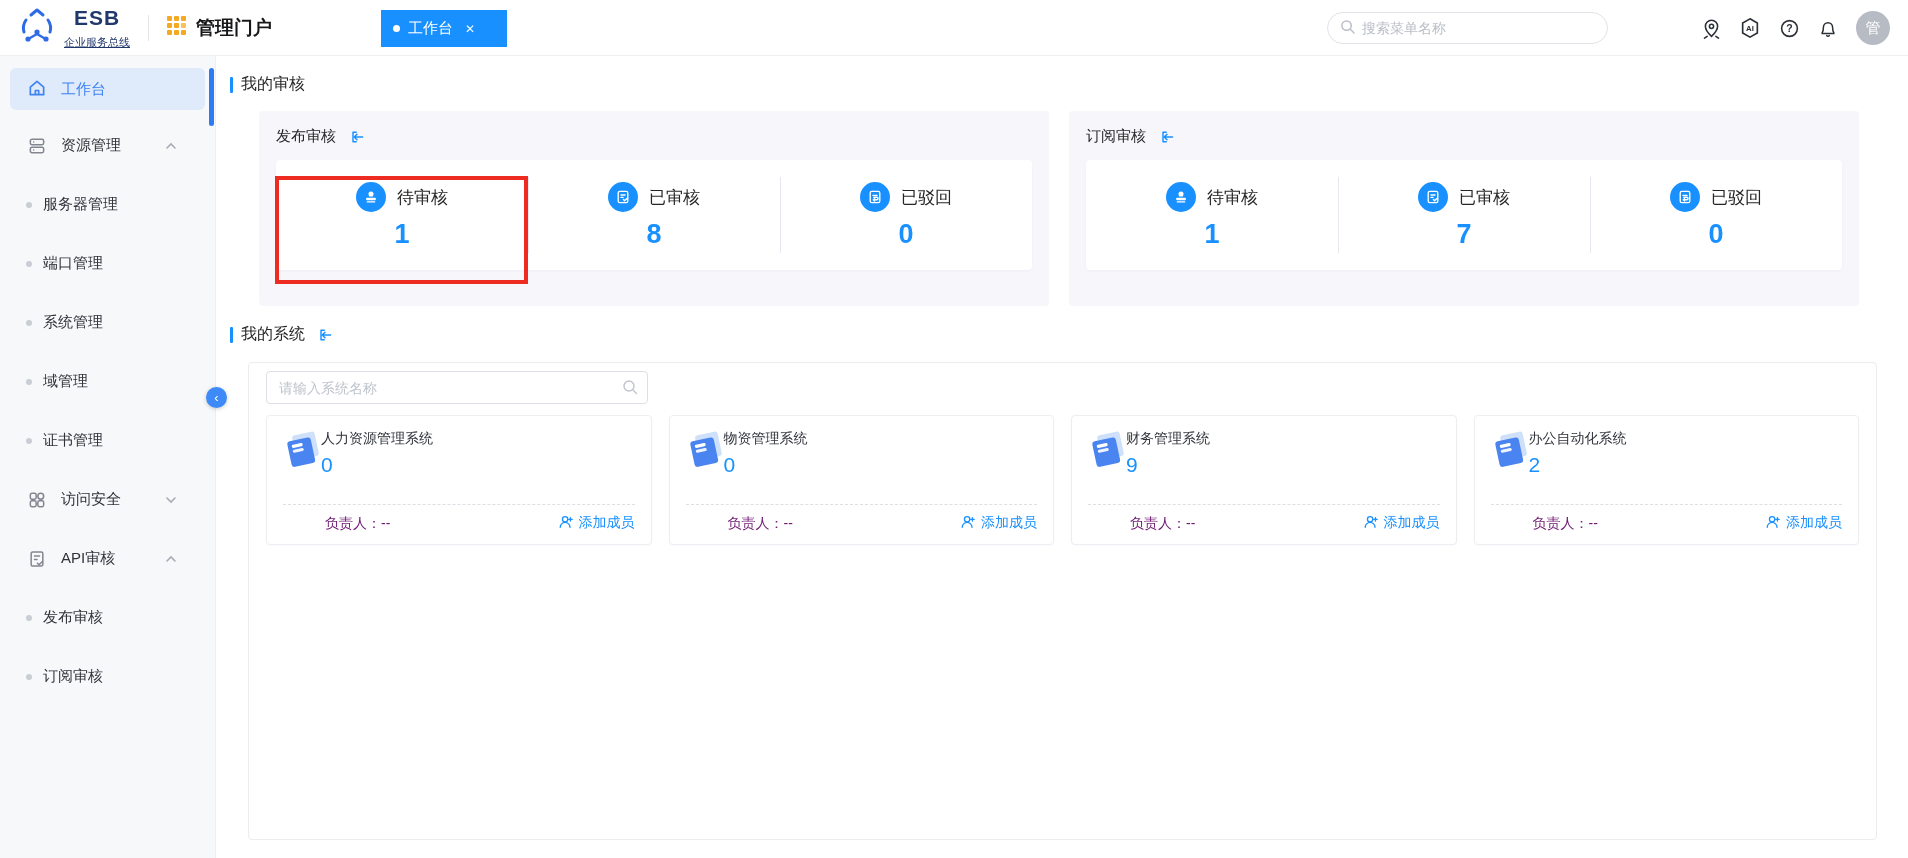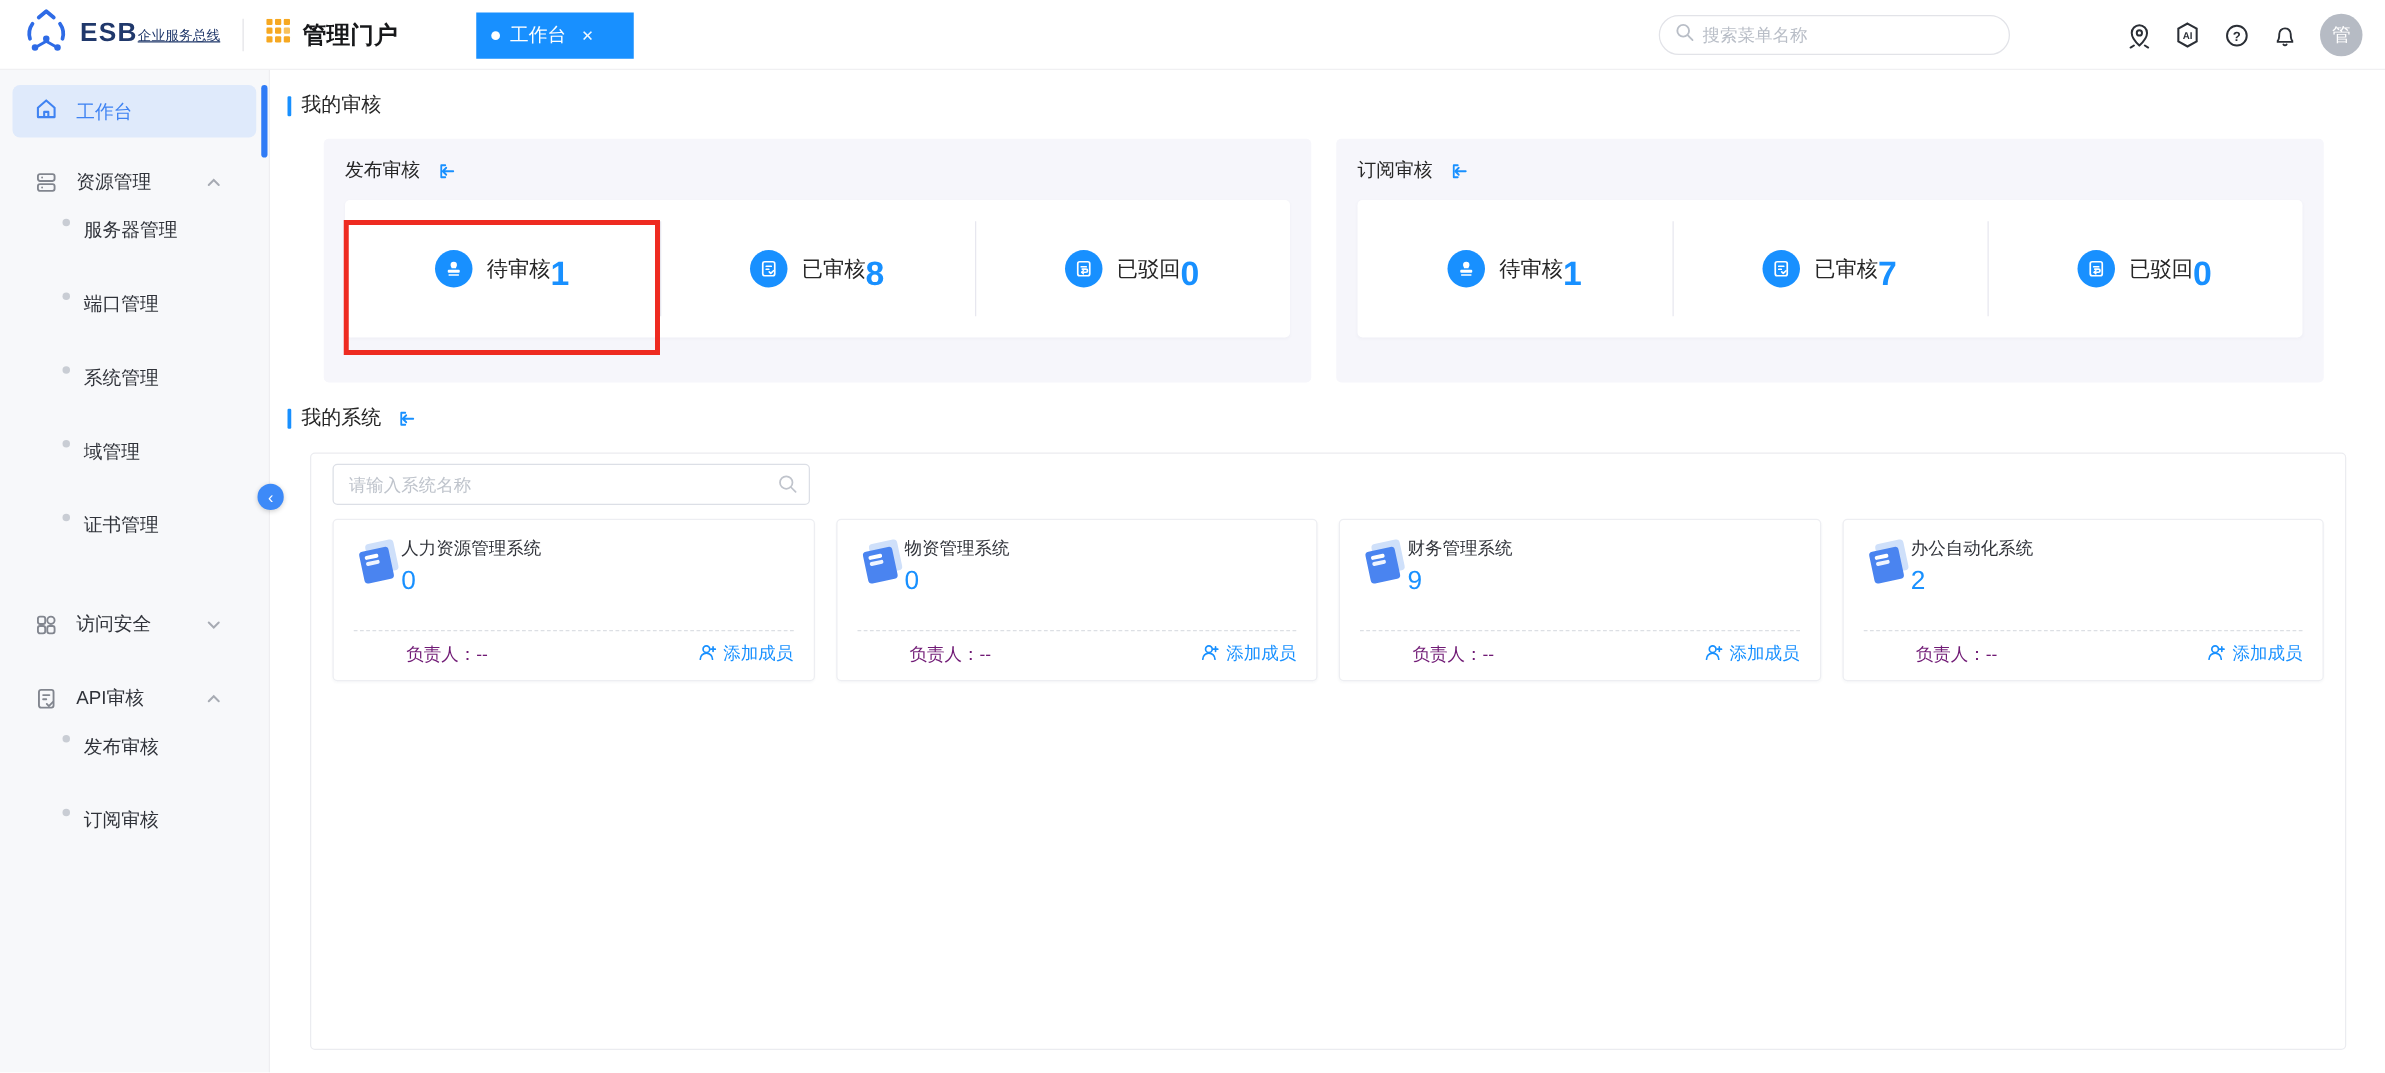--- a/index.html
+++ b/index.html
@@ -4,21 +4,21 @@
 <style>
   * { margin:0; padding:0; box-sizing:border-box; }
   html,body { width:1908px; height:858px; overflow:hidden; background:#fff;
     font-family:"Liberation Sans","DejaVu Sans",sans-serif; }
   .page { position:relative; width:1908px; height:858px; background:#fff; }
 
   
   .header { position:relative; height:56px; background:#fff; border-bottom:1px solid #f0f0f2;
     display:flex; align-items:center; z-index:20; }
   .logo { display:flex; align-items:center; gap:8px; margin-left:18px; }
-  .logo-text { display:flex; flex-direction:row; line-height:1.05; }
+  .logo-text { display:flex; flex-direction:column; line-height:1.05;align-items:center; }
   .logo-title { font-size:21px; font-weight:bold; color:#20386b; letter-spacing:1px; }
   .logo-sub { font-size:11px; color:#20386b; margin-top:8px;text-decoration:underline; }
   .hdr-divider { width:1px; height:26px; background:#e3e4e8; margin:0 18px; }
   .portal { display:flex; align-items:center; gap:9px; }
   .portal-label { font-size:19px; font-weight:bold; color:#17181a; }
   .tab { position:absolute; left:381px; top:10px; height:37px; min-width:126px; background:#1890ff;
     color:#fff; display:flex; align-items:center; gap:8px; padding:0 12px; font-size:15px; cursor:pointer; }
   .tab-dot { width:7px; height:7px; border-radius:50%; background:#fff; }
   .tab-close { font-size:12px; margin-left:4px; opacity:.95; cursor:pointer; }
   .hdr-search { position:absolute; left:1327px; top:12px; width:281px; height:32px;
@@ -32,21 +32,21 @@
 
   
   .sidebar { position:absolute; left:0; top:56px; width:216px; bottom:0; background:#f7f8fa;
     border-right:1px solid #eeeef1; z-index:10; }
   .side-active { margin:12px 10px 4px 10px; height:42px; border-radius:6px; background:#dfeafb;
     display:flex; align-items:center; gap:14px; padding-left:17px; color:#3f83f2; font-size:15px; cursor:pointer; }
   .side-item { height:59px; display:flex; align-items:center; gap:14px; padding-left:27px;
     color:#30333a; font-size:15px; cursor:pointer; }
   .side-item .gicon { color:#82868f; display:flex; }
   .chev { margin-left:auto; margin-right:38px; color:#a7abb3; display:flex; }
-  .side-child { height:59px; display:flex; align-items:flex-start; gap:11px; padding-left:50px;
+  .side-child { height:59px; display:flex; align-items:center; gap:11px; padding-left:26px;
     color:#30333a; font-size:15px; cursor:pointer; }
   .dot { width:6px; height:6px; border-radius:50%; background:#c9cdd4; flex:none; }
   .menu { margin-top:6px; }
 
   .collapse-btn { position:absolute; left:206px; top:387px; width:21px; height:21px; border-radius:50%;
     background:#3d8af8; color:#fff; display:flex; align-items:center; justify-content:center;
     font-size:13px; z-index:30; cursor:pointer; box-shadow:0 1px 4px rgba(0,0,0,.2); }
   .scroll-thumb { position:absolute; left:209px; top:68px; width:5px; height:58px; border-radius:3px;
     background:#2f7bf6; z-index:25; cursor:pointer; }
 
@@ -56,21 +56,21 @@
   .st-bar { width:3px; height:16px; background:#1890ff; border-radius:1px; }
   .st-text { font-size:16px; color:#262626; }
   .st-icon { display:flex; margin-left:4px; cursor:pointer; }
 
   .panels { display:flex; gap:20px; margin:16px 49px 0 43px; }
   .panel { flex:1; background:#f6f6fb; border-radius:4px; height:195px; padding:16px 17px 0 17px; }
   .panel-head { display:flex; align-items:center; gap:9px; }
   .panel-title { font-size:15px; color:#262626; }
   .stat-card { margin-top:14px; height:110px; background:#fff; border-radius:4px; display:flex;
     box-shadow:0 1px 3px rgba(40,50,90,.04); }
-  .stat { flex:1; display:flex; align-items:center; justify-content:center; position:relative; cursor:pointer; }
+  .stat { flex:1; display:flex; flex-direction:column; align-items:center; justify-content:center; position:relative; cursor:pointer; }
   .stat + .stat::before { content:""; position:absolute; left:0; top:17px; bottom:17px; width:1px; background:#e7e7ef; }
   .stat-top { display:flex; align-items:center; gap:11px; }
   .stat-ico { width:30px; height:30px; border-radius:50%; background:#1890ff; display:flex;
     align-items:center; justify-content:center; }
   .stat-label { font-size:17px; color:#262626; }
   .stat-value { margin-top:9px; font-size:27px; font-weight:bold; color:#1890ff; line-height:1; }
 
   .annotation { position:absolute; left:59px; top:120px; width:253px; height:108px;
     border:4px solid #ee2b21; z-index:6; pointer-events:none; }
 

